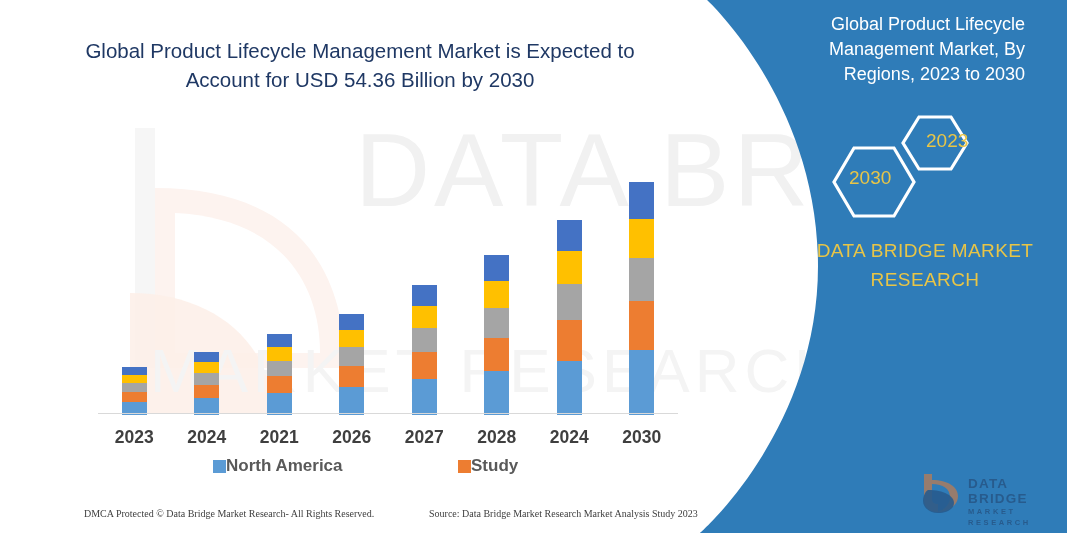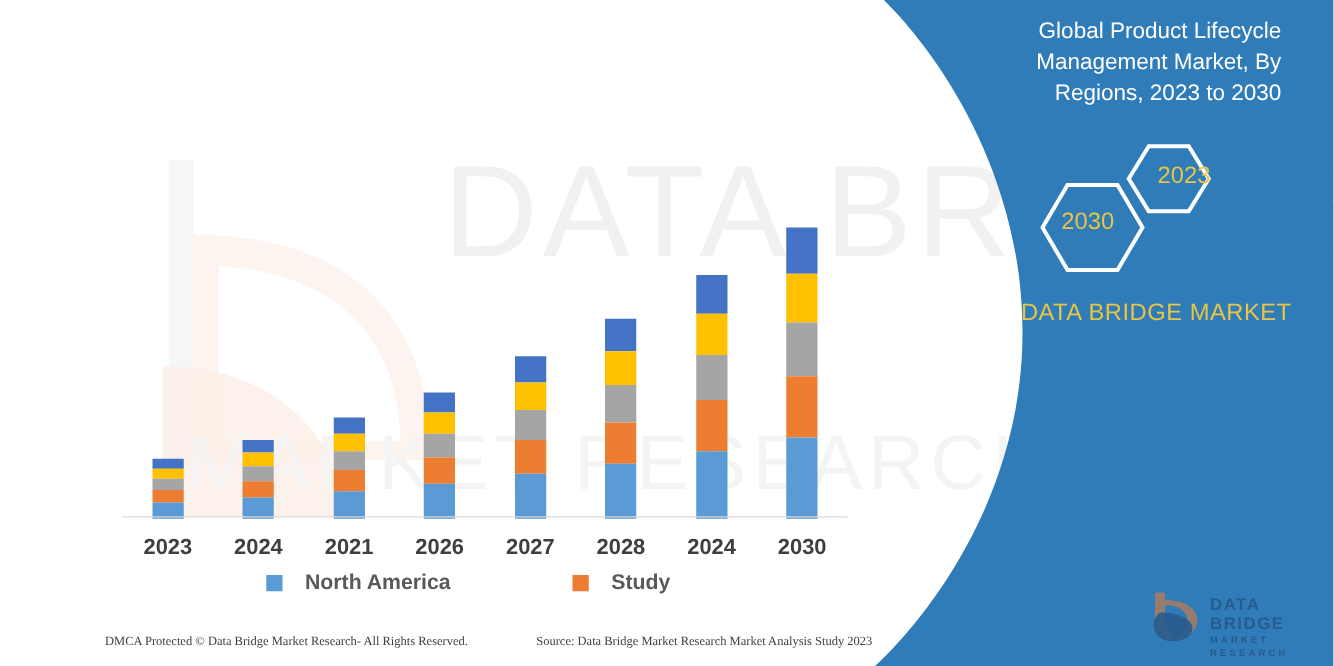--- a/index.html
+++ b/index.html
@@ -122,21 +122,21 @@
     left: 98px;
     top: 456px;
     width: 580px;
     height: 24px;
   }
   .legend-item {
     position: absolute;
     top: 0;
     display: flex;
     align-items: center;
-    gap: 18px;
+    gap: 0;
   }
   .legend-swatch {
     width: 13px;
     height: 13px;
     display: inline-block;
     flex: none;
   }
   .legend-label {
     font-size: 17px;
     font-weight: bold;
@@ -261,20 +261,21 @@
     <path d="M60 70 C200 70 250 150 250 250 L60 250 Z" fill="#fdf3ef"></path>
     <path d="M80 95 C185 100 225 165 225 235 L80 235 Z" fill="#ffffff"></path>
     <path d="M35 175 C120 175 175 225 180 295 L35 295 Z" fill="#fdeee8" opacity="0.85"></path>
   </svg>
 
   <div class="wm-text wm-text-1">DATA BRIDGE</div>
   <div class="wm-text wm-text-2">MARKET RESEARCH</div>
 
   <div class="left-panel">
 
+    <div class="chart-title">Global Product Lifecycle Management Market is Expected to Account for USD 54.36 Billion by 2030</div>
 
     <div class="chart-area">
 
     <div class="bar-group" style="left: 23.75px;">
           <div class="bar-seg" style="height: 8px; background: rgb(68, 114, 196);"></div>
           <div class="bar-seg" style="height: 8px; background: rgb(255, 192, 0);"></div>
           <div class="bar-seg" style="height: 9px; background: rgb(165, 165, 165);"></div>
           <div class="bar-seg" style="height: 10px; background: rgb(237, 125, 49);"></div>
           <div class="bar-seg" style="height: 13px; background: rgb(91, 155, 213);"></div>
         </div>
@@ -372,20 +373,21 @@
       <svg width="190" height="112" viewBox="0 0 190 112">
         <polygon points="94,9 126,9 142,35 126,61 94,61 78,35" fill="none" stroke="#ffffff" stroke-width="3.2"></polygon>
         <polygon points="29,40 69,40 89,74 69,108 29,108 9,74" fill="none" stroke="#ffffff" stroke-width="3.2"></polygon>
       </svg>
       <div class="hex-label hex-label-2030">2030</div>
       <div class="hex-label hex-label-2023">2023</div>
     </div>
 
     <div class="brand-text">
       <div>DATA BRIDGE MARKET</div>
+      <div>RESEARCH</div>
     </div>
   </div>
 
   <div class="corner-logo">
     <svg width="46" height="44" viewBox="0 0 46 44">
       <path d="M6 4 L6 30 C6 38 12 42 20 42 L20 34 C16 34 14 32 14 29 L14 4 Z" fill="#ec7c30"></path>
       <path d="M14 10 C30 10 40 17 40 26 C40 35 31 42 19 42 C27 40 32 34 32 27 C32 19 25 14 14 14 Z" fill="#ec7c30"></path>
       <path d="M10 20 C26 20 36 26 36 33 C36 39 29 43 20 43 C12 43 5 38 5 31 C5 25 8 21 10 20 Z" fill="#21416b" opacity="0.9"></path>
     </svg>
     <div class="corner-logo-text">

